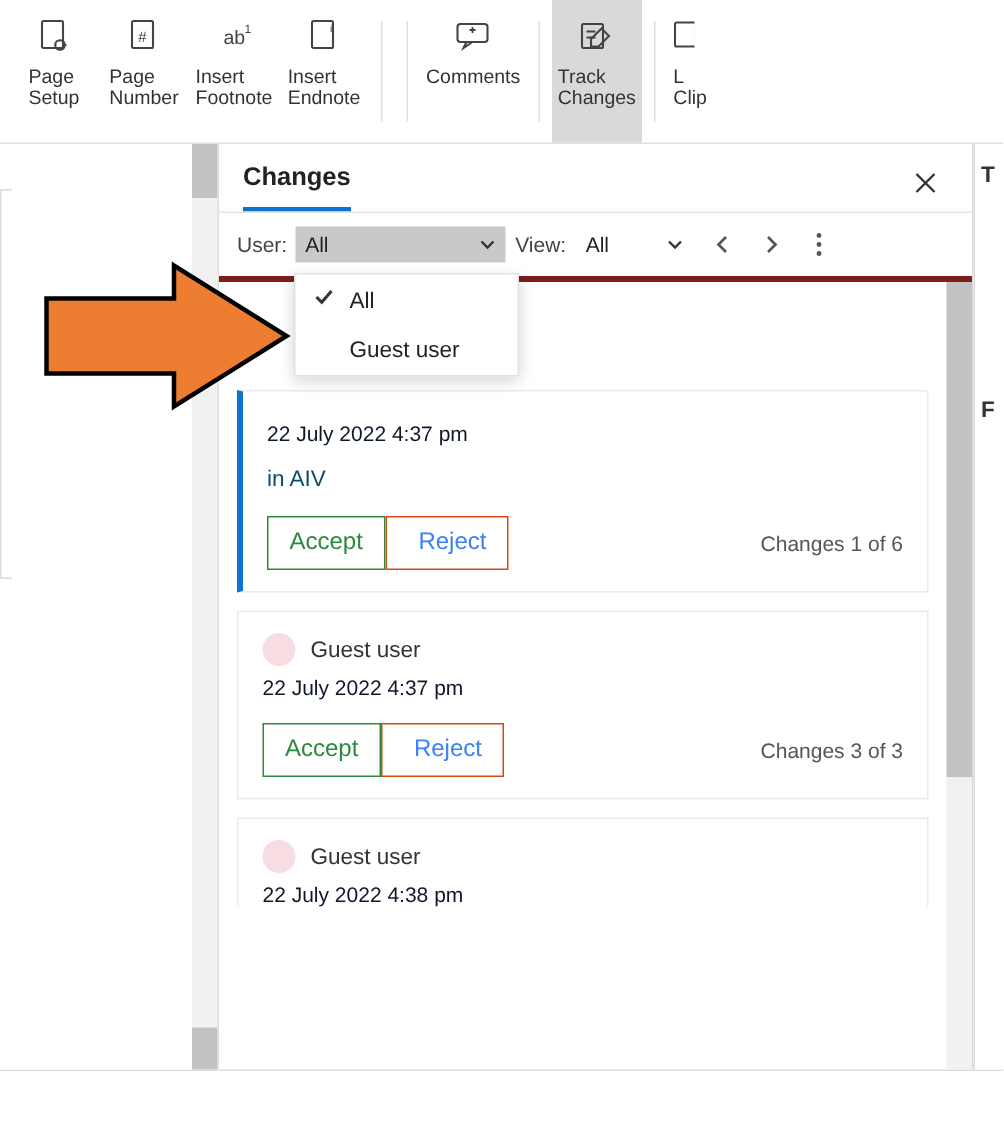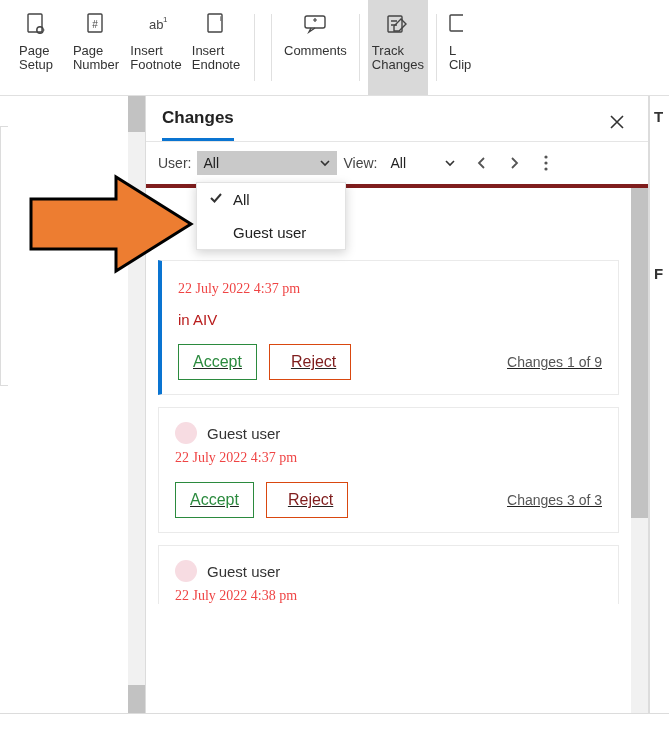--- a/index.html
+++ b/index.html
@@ -69,28 +69,28 @@
   .panel-body { flex:1; overflow:hidden; display:flex; position:relative;}
   .changes-list { flex:1; overflow:hidden; padding: 0; }
   .change-card {
     border:1px solid #eaeaea; margin: 12px; padding: 14px 16px;
     position:relative; background:#fff;
   }
   .change-card.active { border-left:4px solid #0a74d1; }
   .card-user-row { display:flex; align-items:center; gap:10px;}
   .avatar { width:22px; height:22px; border-radius:50%; background:#f7dce2;}
   .card-user { font-size:15px; color:#333;}
-  .card-date { margin-top:6px; color:#ef4444; font-size:14px;font-family:Liberation Serif, serif;}
-  .card-text { margin-top:14px; font-size:15px; color:#b91c1c;}
-  .card-actions { margin-top:16px; display:flex; align-items:center; gap:12px;text-decoration:underline;}
+  .card-date { margin-top:6px; color:#0f172a; font-size:14px;}
+  .card-text { margin-top:14px; font-size:15px; color:#0c4a6e;}
+  .card-actions { margin-top:16px; display:flex; align-items:center; }
   .btn {
     border:1.5px solid; background:#fff; padding:8px 14px; font-size:16px; cursor:pointer;
   }
   .btn.accept { color:#2b8a3e; border-color:#2b8a3e;}
-  .btn.reject { color:#7f1d1d; border-color:#d9480f;padding-left:21px;}
+  .btn.reject { color:#3b82f6; border-color:#d9480f;padding-left:21px;}
   .card-counter { margin-left:auto; color:#555; font-size:14px;}
   .panel-scroll {
     width:17px; background:#f1f1f1; display:flex; flex-direction:column;
   }
   .panel-scroll .thumb { width:17px; background:#c2c2c2;}
   .right-strip {
     width:20px; border-left:1px solid #dcdcdc; background:#fff;
     display:flex; flex-direction:column; padding:12px 2px 0 4px; font-size:15px; color:#333;
     overflow:hidden;
   }
@@ -264,21 +264,21 @@
 
     <div class="panel-body">
       <div class="changes-list">
 
         <div class="change-card active" style="margin-top:72px;">
           <div class="card-date">22 July 2022 4:37 pm</div>
           <div class="card-text">in AIV</div>
           <div class="card-actions">
             <button class="btn accept">Accept</button>
             <button class="btn reject">Reject</button>
-            <span class="card-counter">Changes 1 of 9</span>
+            <span class="card-counter">Changes 1 of 6</span>
           </div>
         </div>
 
         <div class="change-card">
           <div class="card-user-row">
             <span class="avatar"></span>
             <span class="card-user">Guest user</span>
           </div>
           <div class="card-date">22 July 2022 4:37 pm</div>
           <div class="card-actions">

